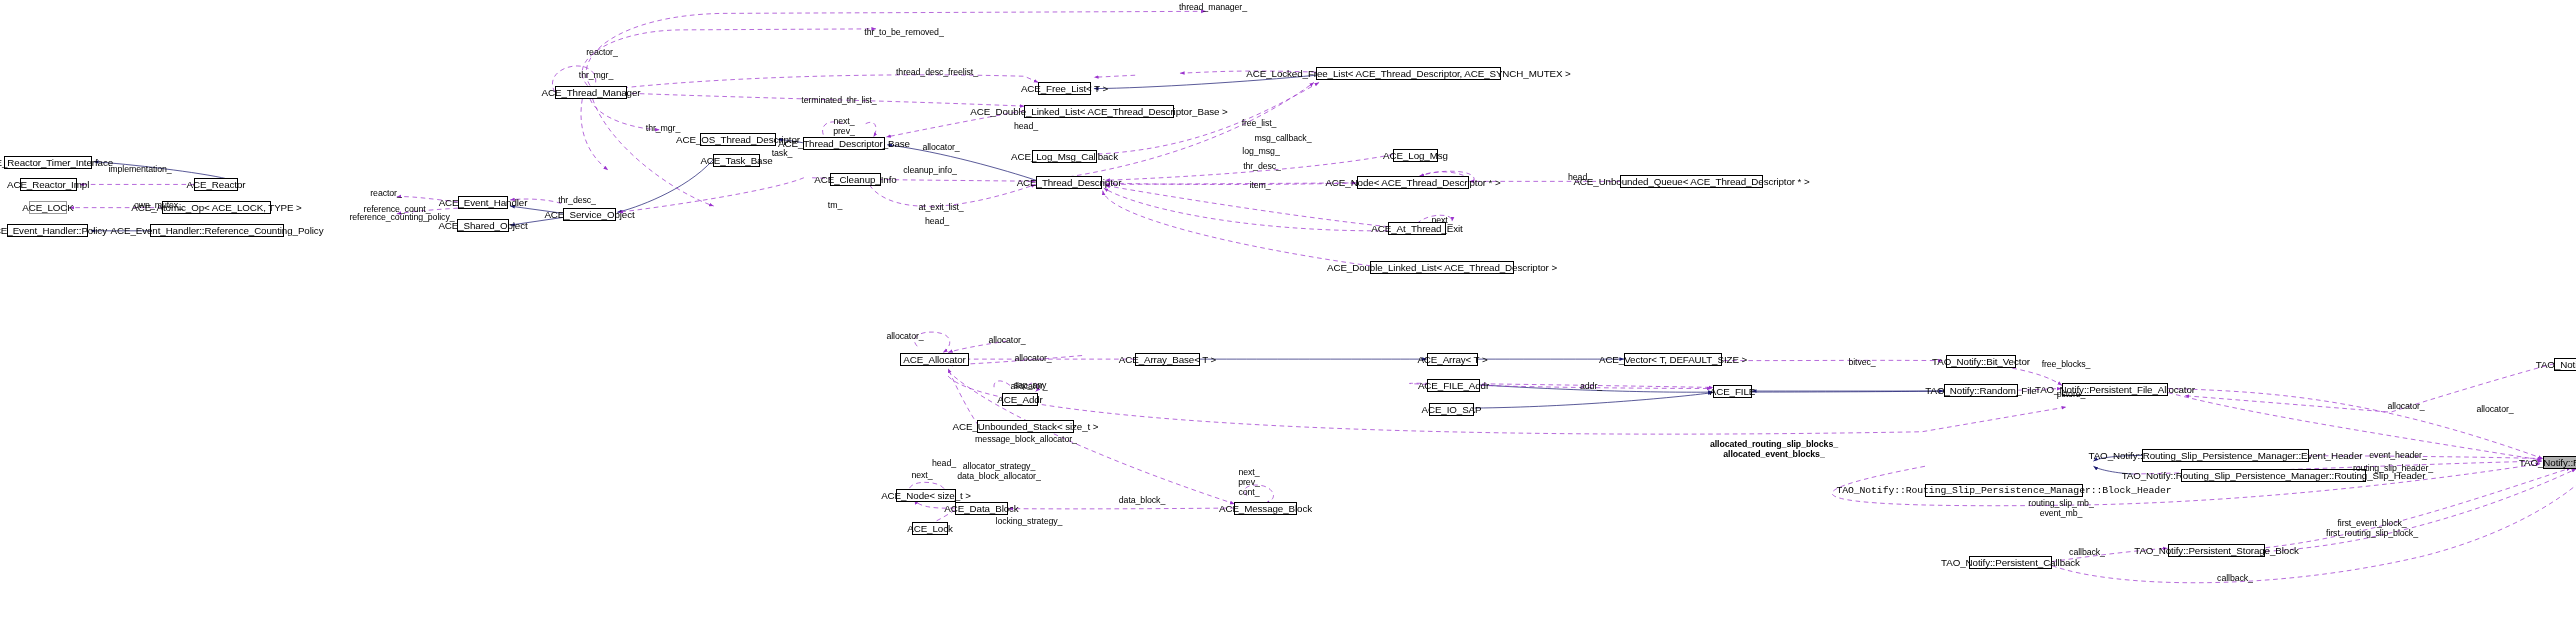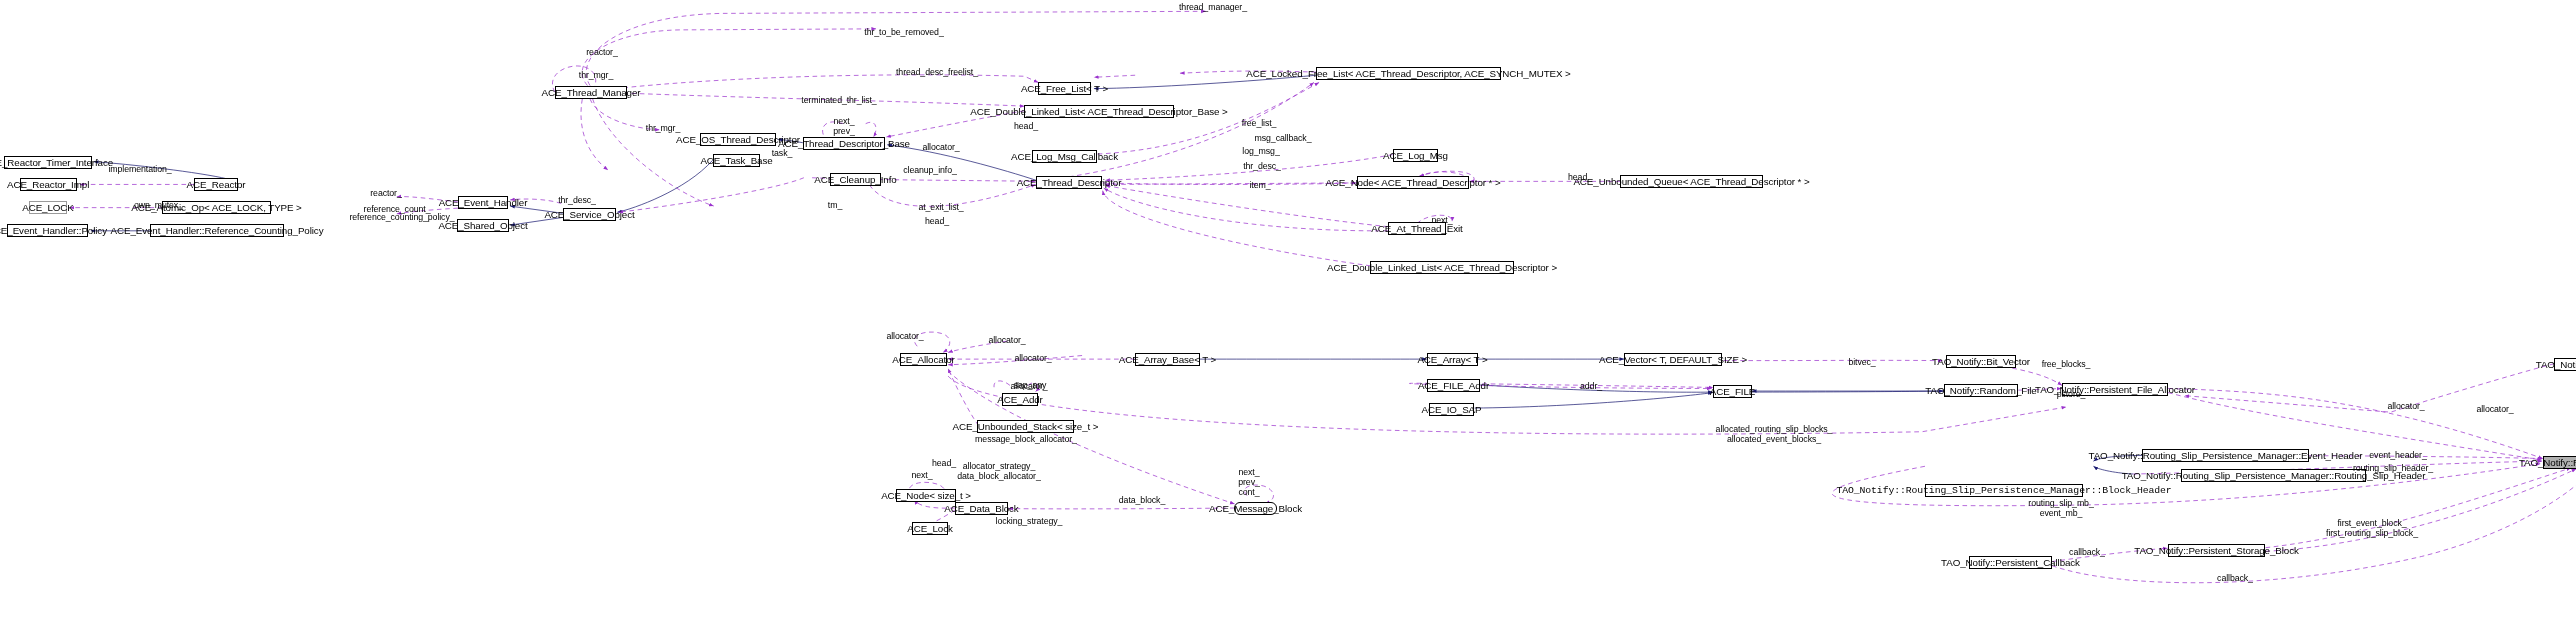--- a/index.html
+++ b/index.html
@@ -179,33 +179,33 @@
       <div class="node" style="left: 1036px; top: 176px; width: 66px; height: 13.4px;">ACE_Thread_Descriptor</div>
       <div class="node" style="left: 1038px; top: 82px; width: 53px; height: 13.4px;">ACE_Free_List&lt; T &gt;</div>
       <div class="node" style="left: 1024px; top: 105px; width: 150px; height: 13.4px;">ACE_Double_Linked_List&lt; ACE_Thread_Descriptor_Base &gt;</div>
       <div class="node" style="left: 1032px; top: 150px; width: 65px; height: 13.4px;">ACE_Log_Msg_Callback</div>
       <div class="node" style="left: 1316px; top: 67px; width: 185px; height: 13.4px;">ACE_Locked_Free_List&lt; ACE_Thread_Descriptor, ACE_SYNCH_MUTEX &gt;</div>
       <div class="node" style="left: 1393px; top: 149px; width: 45px; height: 13.4px;">ACE_Log_Msg</div>
       <div class="node" style="left: 1357px; top: 176px; width: 112px; height: 13.4px;">ACE_Node&lt; ACE_Thread_Descriptor * &gt;</div>
       <div class="node" style="left: 1620px; top: 175px; width: 143px; height: 13.4px;">ACE_Unbounded_Queue&lt; ACE_Thread_Descriptor * &gt;</div>
       <div class="node" style="left: 1388px; top: 222px; width: 58px; height: 13.4px;">ACE_At_Thread_Exit</div>
       <div class="node" style="left: 1370px; top: 261px; width: 144px; height: 13.4px;">ACE_Double_Linked_List&lt; ACE_Thread_Descriptor &gt;</div>
-      <div class="node" style="left: 900px; top: 353px; width: 47px; height: 13.4px;">ACE_Allocator</div>
+      <div class="node" style="left: 900px; top: 353px; width: 69px; height: 13.4px;">ACE_Allocator</div>
       <div class="node" style="left: 1135px; top: 353px; width: 65px; height: 13.4px;">ACE_Array_Base&lt; T &gt;</div>
       <div class="node" style="left: 1427px; top: 353px; width: 51px; height: 13.4px;">ACE_Array&lt; T &gt;</div>
       <div class="node" style="left: 1624px; top: 353px; width: 98px; height: 13.4px;">ACE_Vector&lt; T, DEFAULT_SIZE &gt;</div>
       <div class="node" style="left: 1002px; top: 393px; width: 36px; height: 13.4px;">ACE_Addr</div>
       <div class="node" style="left: 1427px; top: 379px; width: 53px; height: 13.4px;">ACE_FILE_Addr</div>
       <div class="node" style="left: 1429px; top: 403px; width: 45px; height: 13.4px;">ACE_IO_SAP</div>
       <div class="node" style="left: 1713px; top: 385px; width: 39px; height: 13.4px;">ACE_FILE</div>
       <div class="node" style="left: 977px; top: 420px; width: 97px; height: 13.4px;">ACE_Unbounded_Stack&lt; size_t &gt;</div>
       <div class="node" style="left: 896px; top: 489px; width: 60px; height: 13.4px;">ACE_Node&lt; size_t &gt;</div>
       <div class="node" style="left: 912px; top: 522px; width: 36px; height: 13.4px;">ACE_Lock</div>
       <div class="node" style="left: 955px; top: 502px; width: 53px; height: 13.4px;">ACE_Data_Block</div>
-      <div class="node" style="left: 1234px; top: 502px; width: 43px; height: 13.4px; border-radius: 6px;">ACE_Message_Block</div>
+      <div class="node" style="left: 1234px; top: 502px; width: 63px; height: 13.4px;">ACE_Message_Block</div>
       <div class="node" style="left: 1946px; top: 355px; width: 70px; height: 13.4px;">TAO_Notify::Bit_Vector</div>
       <div class="node" style="left: 1944px; top: 384px; width: 74px; height: 13.4px;">TAO_Notify::Random_File</div>
       <div class="node" style="left: 2062px; top: 383px; width: 106px; height: 13.4px;">TAO_Notify::Persistent_File_Allocator</div>
       <div class="node" style="left: 1925px; top: 484px; width: 158px; height: 13.4px; font-family: Liberation Mono, monospace;">TAO_Notify::Routing_Slip_Persistence_Manager::Block_Header</div>
       <div class="node" style="left: 2142px; top: 449px; width: 167px; height: 13.4px;">TAO_Notify::Routing_Slip_Persistence_Manager::Event_Header</div>
       <div class="node" style="left: 2133px; top: 469px; width: 185px; height: 13.4px; margin-left: 48px;">TAO_Notify::Routing_Slip_Persistence_Manager::Routing_Slip_Header</div>
       <div class="node" style="left: 1969px; top: 556px; width: 83px; height: 13.4px;">TAO_Notify::Persistent_Callback</div>
       <div class="node" style="left: 2168px; top: 544px; width: 97px; height: 13.4px;">TAO_Notify::Persistent_Storage_Block</div>
       <div class="node" style="left: 2554px; top: 358px; width: 135px; height: 13.4px;">TAO_Notify::Event_Persistence_Factory</div>
       <div class="node highlight" style="left: 2543px; top: 456px; width: 159px; height: 13.4px;">TAO_Notify::Routing_Slip_Persistence_Manager</div>
@@ -250,21 +250,21 @@
       <div class="edge-label" style="left: 1026px; top: 434px;">message_block_allocator_</div>
       <div class="edge-label" style="left: 944px; top: 458px;">head_</div>
       <div class="edge-label" style="left: 922px; top: 470px;">next_</div>
       <div class="edge-label" style="left: 999px; top: 461px;">allocator_strategy_
 data_block_allocator_</div>
       <div class="edge-label" style="left: 1029px; top: 516px;">locking_strategy_</div>
       <div class="edge-label" style="left: 1142px; top: 495px;">data_block_</div>
       <div class="edge-label" style="left: 1249px; top: 467px;">next_
 prev_
 cont_</div>
-      <div class="edge-label" style="left: 1774px; top: 424px;">allocated_routing_slip_blocks_
+      <div class="edge-label" style="left: 1774px; top: 439px; font-weight: bold;">allocated_routing_slip_blocks_
 allocated_event_blocks_</div>
       <div class="edge-label" style="left: 2066px; top: 359px;">free_blocks_</div>
       <div class="edge-label" style="left: 2071px; top: 389px;">pstore_</div>
       <div class="edge-label" style="left: 2406px; top: 401px;">allocator_</div>
       <div class="edge-label" style="left: 2495px; top: 404px;">allocator_</div>
       <div class="edge-label" style="left: 2398px; top: 450px;">event_header_</div>
       <div class="edge-label" style="left: 2393px; top: 463px;">routing_slip_header_</div>
       <div class="edge-label" style="left: 2061px; top: 498px;">routing_slip_mb_
 event_mb_</div>
       <div class="edge-label" style="left: 2087px; top: 547px;">callback_</div>

